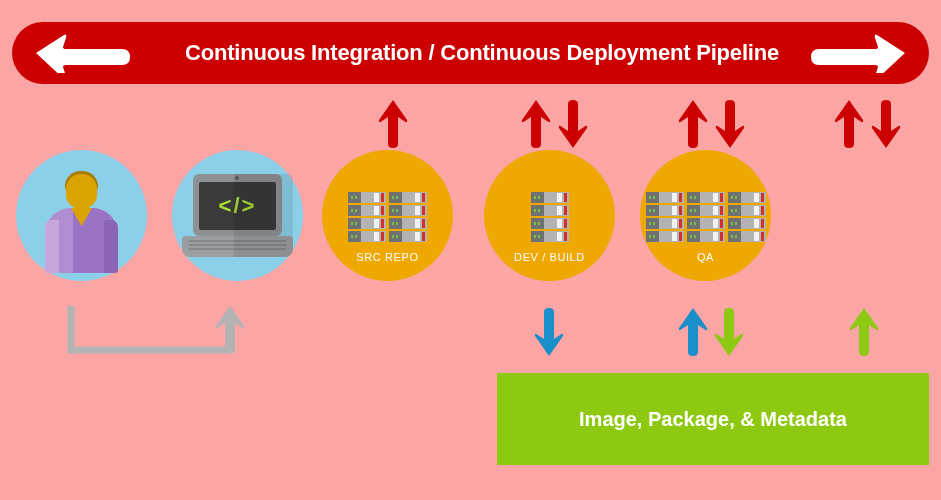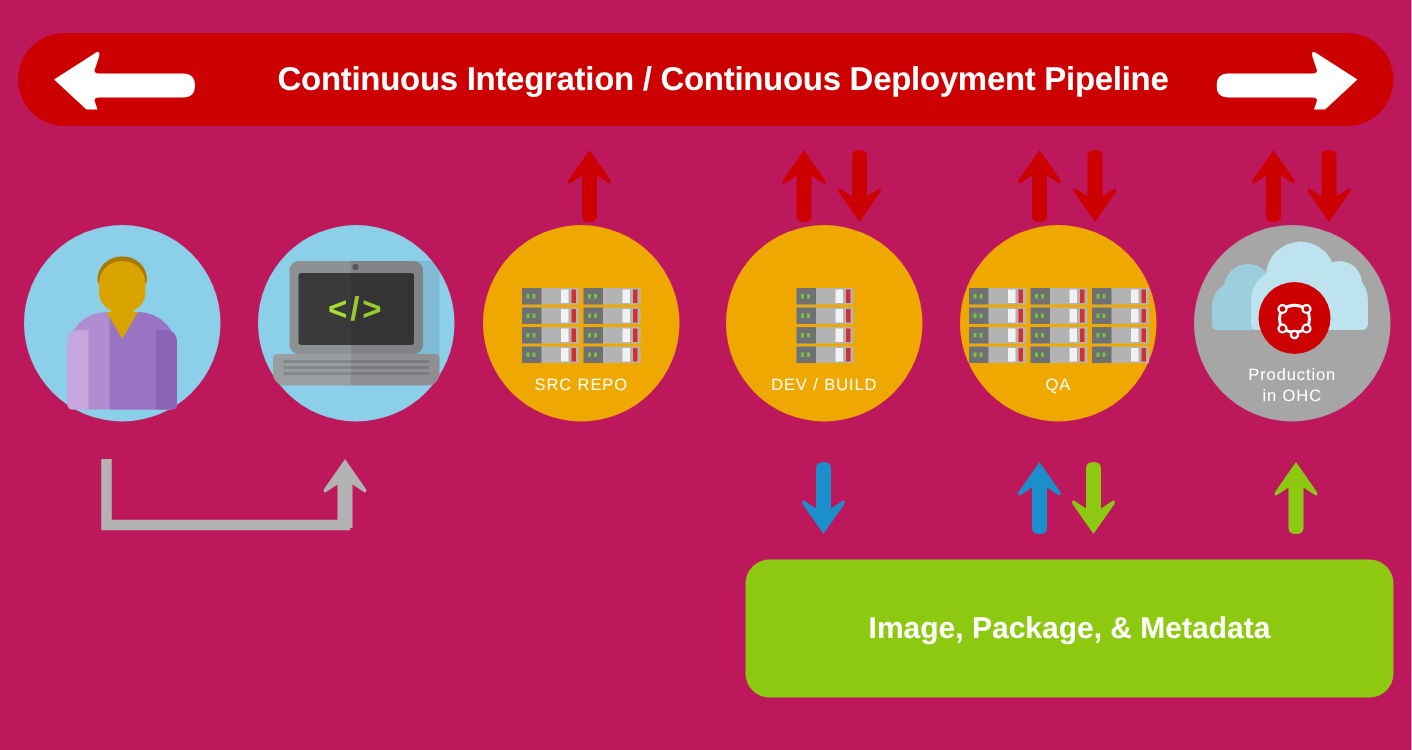--- a/index.html
+++ b/index.html
@@ -7,21 +7,21 @@
     padding: 0;
     background: #ffffff;
   }
   body {
     font-family: "Liberation Sans", sans-serif;
   }
   #canvas {
     position: relative;
     width: 941px;
     height: 500px;
-    background: #be185d;
+    background: #fca5a5;
     overflow: hidden;
   }
 
   
   .banner {
     position: absolute;
     left: 12px;
     top: 22px;
     width: 917px;
     height: 62px;
@@ -282,21 +282,21 @@
   }
 
   
   .repo-box {
     position: absolute;
     left: 497px;
     top: 373px;
     width: 432px;
     height: 92px;
     background: #8ec911;
-    border-radius: 16px;
+    border-radius: 0;
     display: flex;
     align-items: center;
     justify-content: center;
   }
   .repo-text {
     color: #ffffff;
     font-size: 20px;
     font-weight: bold;
     text-align: center;
     line-height: 26px;
@@ -574,37 +574,20 @@
               <div class="led b"></div>
             </div>
             <div class="unit-white"></div>
             <div class="unit-red"></div>
           </div>
       </div>
     </div>
     <div class="node-label" style="top:100px">DEV / BUILD</div>
   </div>
 
-  <div class="node" style="left:796px;background:#a6a6a6">
-    <div>
-      <div class="cloud-back"></div>
-      <div class="cloud-front"></div>
-      <div class="ocp-badge"></div>
-      <svg style="position:absolute;left:52px;top:47px;width:30px;height:30px" viewBox="0 0 30 30">
-        <path d="M7 9 Q15 4 23 9 Q27 16 23 22 Q15 27 7 22 Q3 16 7 9 Z" fill="none" stroke="#ffffff" stroke-width="2"></path>
-        <circle cx="7" cy="9" r="2.6" fill="#cc0000" stroke="#ffffff" stroke-width="1.6"></circle>
-        <circle cx="23" cy="9" r="2.6" fill="#cc0000" stroke="#ffffff" stroke-width="1.6"></circle>
-        <circle cx="23" cy="22" r="2.6" fill="#cc0000" stroke="#ffffff" stroke-width="1.6"></circle>
-        <circle cx="7" cy="22" r="2.6" fill="#cc0000" stroke="#ffffff" stroke-width="1.6"></circle>
-        <circle cx="15" cy="26" r="2.4" fill="#cc0000" stroke="#ffffff" stroke-width="1.6"></circle>
-      </svg>
-    </div>
-    <div class="node-label" style="top:93px">Production</div>
-    <div class="node-label" style="top:107px">in OHC</div>
-  </div>
 
   <svg class="arrow" style="left:378px;top:100px" viewBox="0 0 30 48">
     <path d="M15 0 L29 20 Q30 24 26 21 L20 17 L20 44 Q20 48 15 48 Q10 48 10 44 L10 17 L4 21 Q0 24 1 20 Z" fill="#cc0000"></path>
   </svg>
   <svg class="arrow" style="left:521px;top:100px" viewBox="0 0 30 48">
     <path d="M15 0 L29 20 Q30 24 26 21 L20 17 L20 44 Q20 48 15 48 Q10 48 10 44 L10 17 L4 21 Q0 24 1 20 Z" fill="#cc0000"></path>
   </svg>
   <svg class="arrow" style="left:558px;top:100px" viewBox="0 0 30 48">
     <path d="M15 48 L29 28 Q30 24 26 27 L20 31 L20 4 Q20 0 15 0 Q10 0 10 4 L10 31 L4 27 Q0 24 1 28 Z" fill="#cc0000"></path>
   </svg>

